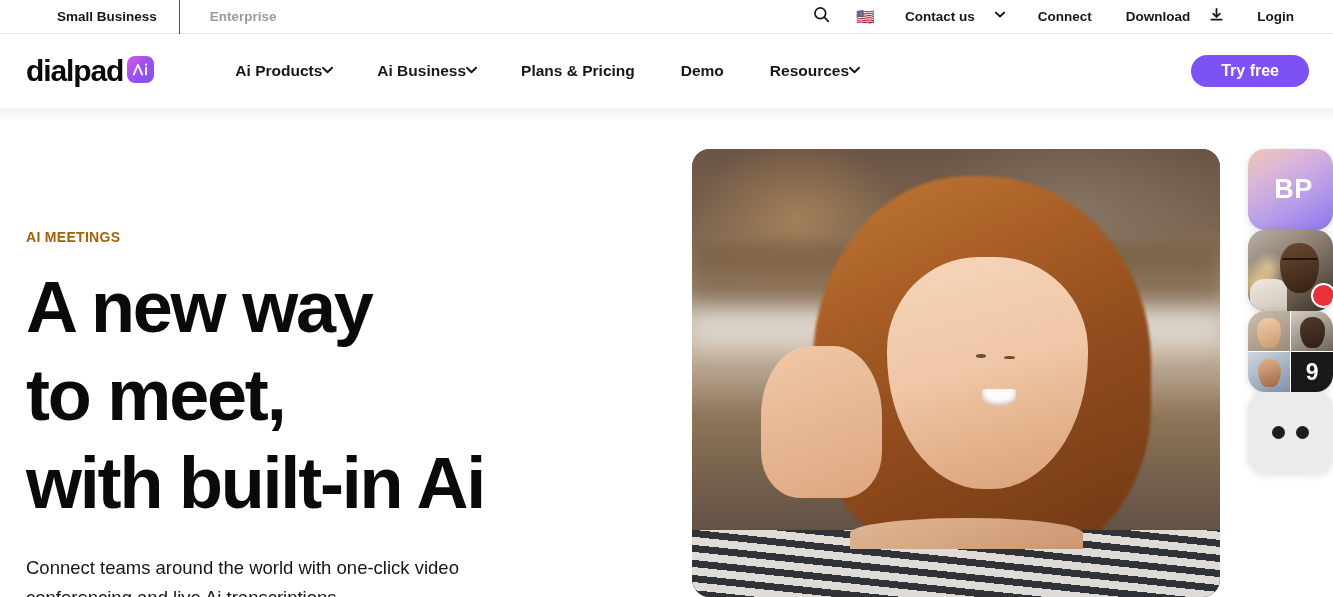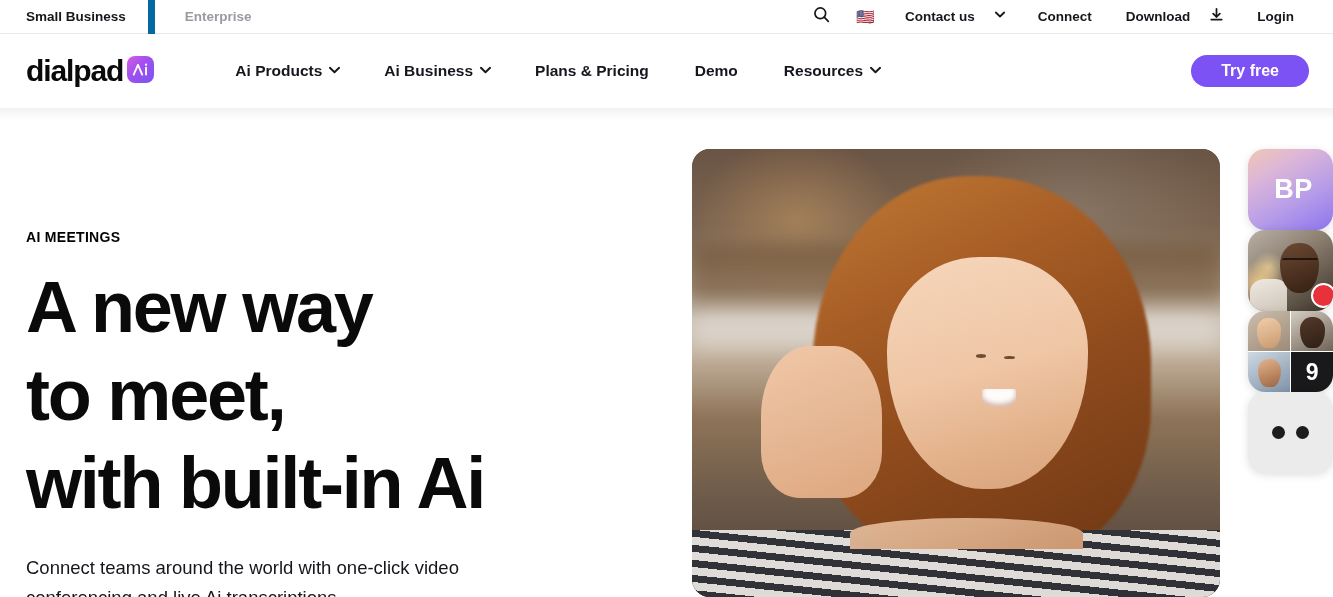--- a/index.html
+++ b/index.html
@@ -21,34 +21,35 @@
     background: #ffffff;
     border-bottom: 1px solid #e8e8e8;
     display: flex;
     align-items: center;
   }
 
   .audience-tabs {
     display: flex;
     align-items: center;
     height: 34px;
+    padding-left: 31px;
   }
   .audience-tab {
     font-size: 13.5px;
     font-weight: bold;
     color: #16161d;
     padding: 0 22px 0 26px;
     line-height: 34px;
     height: 34px;
     white-space: nowrap;
     cursor: pointer;
   }
   .audience-tab.secondary {
     color: #9a9aa2;
-    border-left: 7px solid #0369a1;
+    border-left: 1px solid #0369a1;
     padding: 0 22px 0 30px;
     font-weight: bold;
   }
 
   .utility-right {
     margin-left: auto;
     display: flex;
     align-items: center;
     gap: 0;
     padding-right: 22px;
@@ -126,21 +127,20 @@
     align-items: center;
     margin-left: 58px;
     gap: 0;
   }
   .nav-item {
     font-size: 15.5px;
     font-weight: bold;
     color: #16161d;
     display: flex;
     align-items: center;
-    gap: 7px;
     padding: 0 23px;
     white-space: nowrap;
     cursor: pointer;
   }
 
   .cta-try-free {
     margin-left: auto;
     background: #7c52f4;
     color: #ffffff;
     font-size: 16px;
@@ -176,21 +176,21 @@
     position: absolute;
     left: 26px;
     top: 121px;
     width: 540px;
   }
 
   .eyebrow {
     font-size: 14px;
     font-weight: bold;
     letter-spacing: 0.3px;
-    color: #000000;
+    color: #a16207;
     margin-bottom: 19px;
   }
 
   .hero-title {
     font-size: 72px;
     font-weight: bold;
     letter-spacing: -2.2px;
     line-height: 1.22;
     color: #0a0a0a;
     margin-bottom: 26px;

